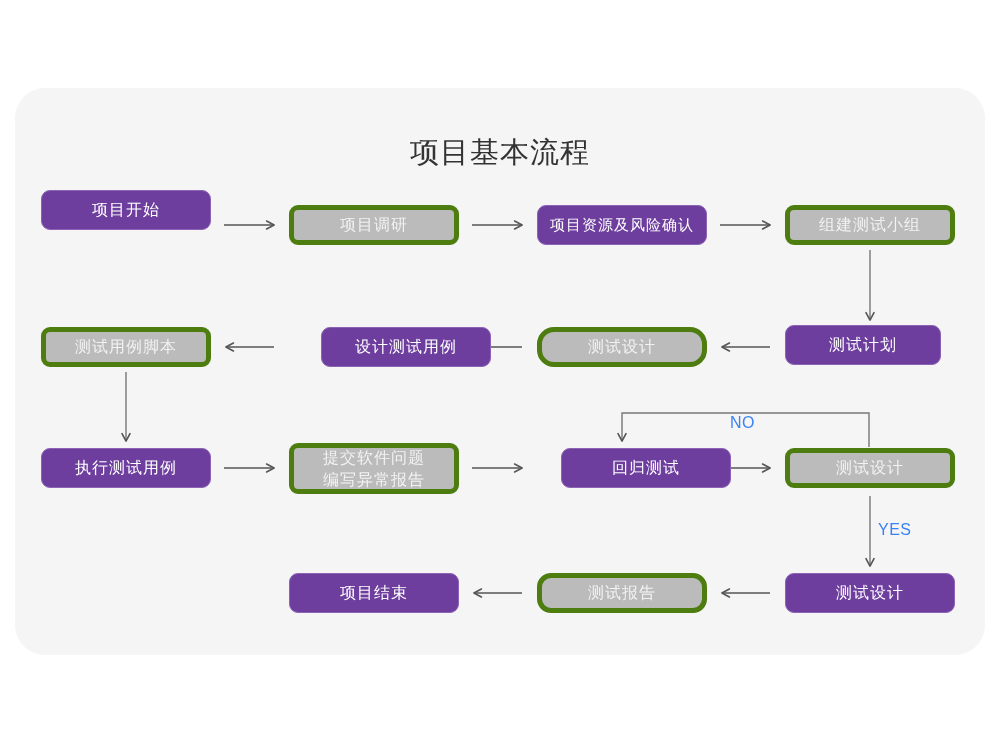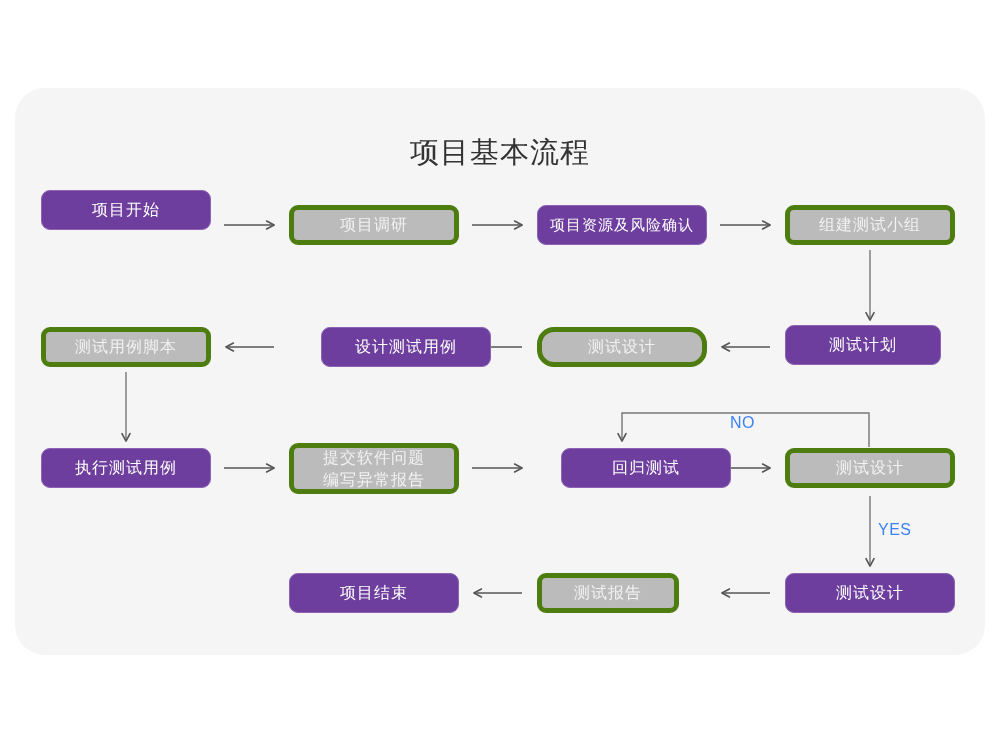--- a/index.html
+++ b/index.html
@@ -158,16 +158,16 @@
   <div class="node gray" style="left:537px; top:327px; width:170px; height:40px;border-radius:17px;">测试设计</div>
   <div class="node purple" style="left:785px; top:325px; width:156px; height:40px;">测试计划</div>
 
   <div class="node purple" style="left:41px;  top:448px; width:170px; height:40px;">执行测试用例</div>
   <div class="node gray" style="left:289px; top:443px; width:170px; height:51px; white-space:pre-line;">提交软件问题
 编写异常报告</div>
   <div class="node purple" style="left:537px; top:448px; width:170px; height:40px;margin-left:24px;">回归测试</div>
   <div class="node gray" style="left:785px; top:448px; width:170px; height:40px;">测试设计</div>
 
   <div class="node purple" style="left:289px; top:573px; width:170px; height:40px;">项目结束</div>
-  <div class="node gray" style="left:537px; top:573px; width:142px; height:40px;">测试报告</div>
+  <div class="node gray" style="left:537px; top:573px; width:170px; height:40px;border-radius:14px;">测试报告</div>
   <div class="node purple" style="left:785px; top:573px; width:170px; height:40px;">测试设计</div>
 
 </div>
 
 </body></html>

